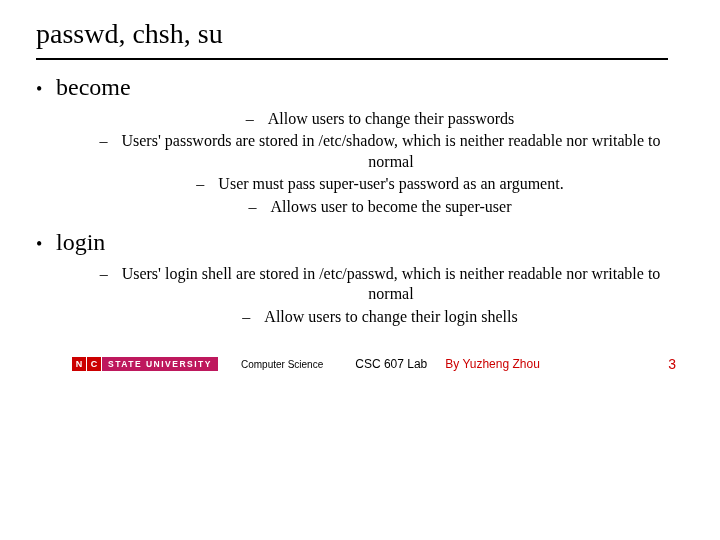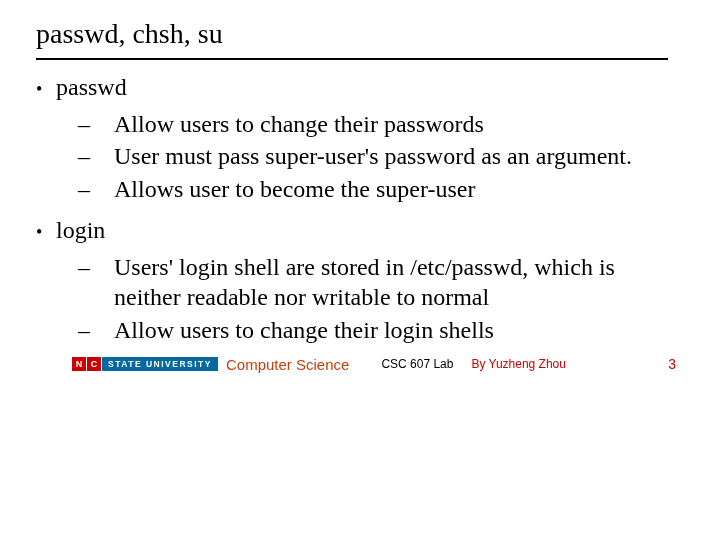--- a/index.html
+++ b/index.html
@@ -4,43 +4,44 @@
 <style>
   * { box-sizing: border-box; margin: 0; padding: 0; }
   html, body { width: 720px; height: 540px; background: #fff; font-family: "Times New Roman", Times, serif; color: #000; }
   .slide { position: relative; width: 720px; height: 395px; padding: 18px 52px 0 36px; }
   .title { font-size: 28px; font-weight: 400; padding-bottom: 8px; }
   .rule { border: none; border-top: 2px solid #000; margin-bottom: 12px; }
   .content { font-size: 18px; line-height: 1.28; }
   .b1 { margin: 10px 0 6px 0; }
   .b1 .dot { display:inline-block; width: 20px; }
   .b1 .txt { font-size: 24px; }
-  .sub { margin-left: 60px; text-indent: -18px; padding-left: 18px; margin-bottom: 2px; font-size: 24px; }
+  .sub { margin-left: 60px; text-indent: -18px; padding-left: 18px; margin-bottom: 2px; font-size: 16px; text-align: center; }
   .sub .dash { display:inline-block; width: 18px; }
   .footer { position: absolute; left: 0; right: 0; bottom: 18px; height: 26px; display: flex; align-items: center; font-family: Arial, Helvetica, sans-serif; }
   .logo { margin-left: 72px; display: flex; align-items: center; height: 16px; }
   .sq { width: 14px; height: 14px; background: #c00; margin-right: 1px; display:flex; align-items:center; justify-content:center; color:#fff; font-size:9px; font-weight:bold; font-family: Arial, sans-serif; }
-  .bar { height: 14px; background: #0369a1; color: #fff; font-size: 8.5px; letter-spacing: 1.5px; font-weight: bold; display: flex; align-items: center; padding: 0 6px; }
-  .cs { margin-left: 8px; font-size: 15px; color: #c2410c; }
+  .bar { height: 14px; background: #be185d; color: #fff; font-size: 8.5px; letter-spacing: 1.5px; font-weight: bold; display: flex; align-items: center; padding: 0 6px; }
+  .cs { margin-left: 23px; font-size: 10px; color: #000000; }
   .lab { margin-left: 32px; font-size: 12px; color: #000; }
   .by { margin-left: 18px; font-size: 12px; color: #c00; }
   .pnum { position: absolute; right: 44px; font-size: 14px; color: #c00; }
 </style>
 </head>
 <body>
 
 <div class="slide">
   <div class="title">passwd, chsh, su</div>
   <hr class="rule">
   <div class="content">
 
     <div class="b1">
-      <span class="dot">•</span><span class="txt">passwd</span>
+      <span class="dot">•</span><span class="txt">become</span>
     </div>
     <div class="sub"><span class="dash">–</span><span>Allow users to change their passwords</span></div>
+    <div class="sub"><span class="dash">–</span><span>Users' passwords are stored in /etc/shadow, which is neither readable nor writable to normal</span></div>
 
     <div class="sub"><span class="dash">–</span><span>User must pass super-user's password as an argument.</span></div>
     <div class="sub"><span class="dash">–</span><span>Allows user to become the super-user</span></div>
 
     <div class="b1">
       <span class="dot">•</span><span class="txt">login</span>
     </div>
     <div class="sub"><span class="dash">–</span><span>Users' login shell are stored in /etc/passwd, which is neither readable nor writable to normal</span></div>
     <div class="sub"><span class="dash">–</span><span>Allow users to change their login shells</span></div>
 

